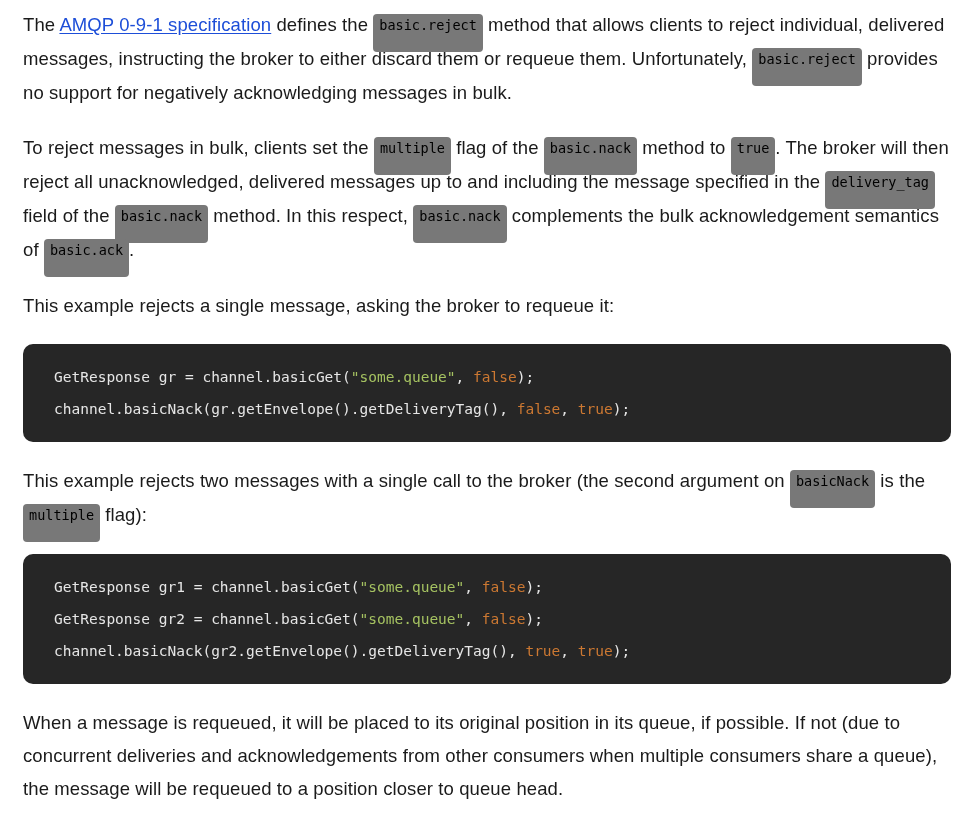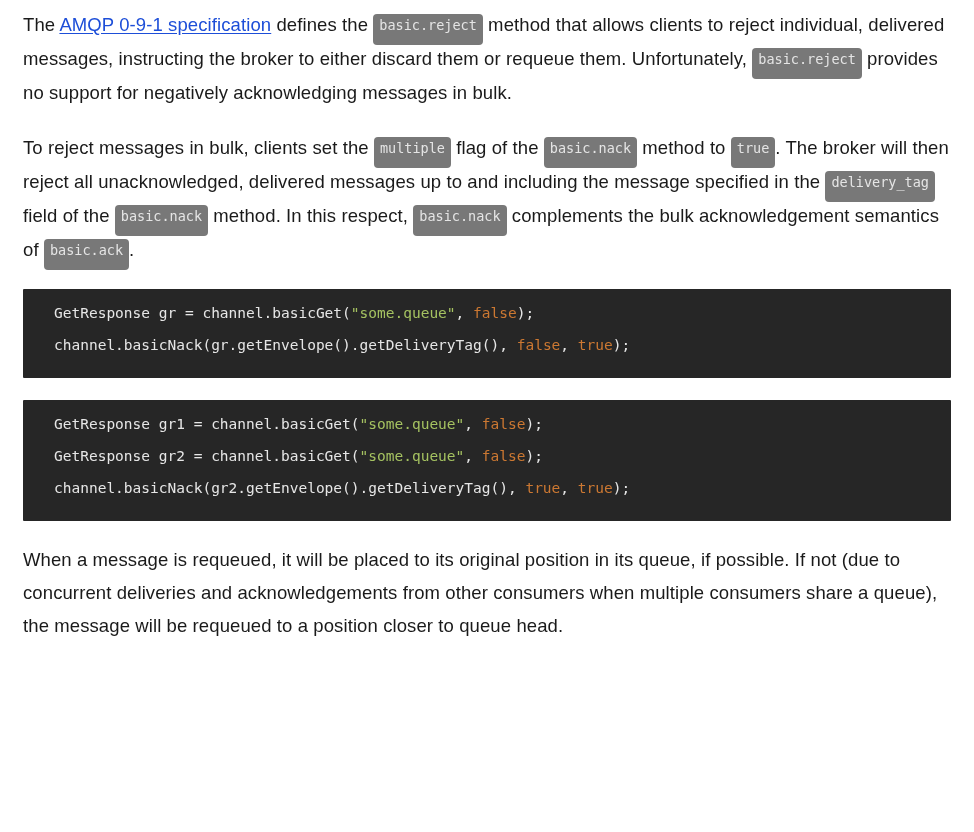--- a/index.html
+++ b/index.html
@@ -30,50 +30,52 @@
   p.para:last-child {
     margin-bottom: 0;
   }
   a.doclink {
     color: #1d4ed8;
     text-decoration: underline;
     text-underline-offset: 2px;
   }
   code.inline {
     background: #787878;
-    color: #e5e5e5;
+    color: #000000;
     font-family: "DejaVu Sans Mono", monospace;
     font-size: 13.5px;
-    padding: 3px 6px 12px 6px;
+    padding: 3px 6px 19px 6px;
     border-radius: 4px;
     white-space: nowrap;
     vertical-align: 1px;
     letter-spacing: 0;
   }
   pre.codeblock {
     background: #262626;
     margin: 0 0 22px 0;
-    padding: 8px 0 17px 0;
-    border-radius: 1px;
+    padding: 17px 0 17px 0;
+    border-radius: 10px;
     overflow: hidden;
   }
   pre.codeblock .cline {
     font-family: "DejaVu Sans Mono", monospace;
     font-size: 14.5px;
     line-height: 32px;
     color: #e6e6e6;
     padding: 0 20px 0 31px;
     white-space: pre;
   }
   .tok-plain { color: #e6e6e6; }
   .tok-string { color: #a5c261; }
   .tok-kw { color: #cc7832; }
 </style>
 </head>
 <body>
 
 <div class="doc">
     <p class="para"><span>The </span><a class="doclink" href="#">AMQP 0-9-1 specification</a><span> defines the </span><code class="inline">basic.reject</code><span> method that allows clients to reject individual, delivered messages, instructing the broker to either discard them or requeue them. Unfortunately, </span><code class="inline">basic.reject</code><span> provides no support for negatively acknowledging messages in bulk.</span></p>
     <p class="para"><span>To reject messages in bulk, clients set the </span><code class="inline">multiple</code><span> flag of the </span><code class="inline">basic.nack</code><span> method to </span><code class="inline">true</code><span>. The broker will then reject all unacknowledged, delivered messages up to and including the message specified in the </span><code class="inline">delivery_tag</code><span> field of the </span><code class="inline">basic.nack</code><span> method. In this respect, </span><code class="inline">basic.nack</code><span> complements the bulk acknowledgement semantics of </span><code class="inline">basic.ack</code><span>.</span></p>
+    <p class="para"><span>This example rejects a single message, asking the broker to requeue it:</span></p>
     <pre class="codeblock"><div class="cline"><span class="tok-plain">GetResponse gr = channel.basicGet(</span><span class="tok-string">"some.queue"</span><span class="tok-plain">, </span><span class="tok-kw">false</span><span class="tok-plain">);</span></div><div class="cline"><span class="tok-plain">channel.basicNack(gr.getEnvelope().getDeliveryTag(), </span><span class="tok-kw">false</span><span class="tok-plain">, </span><span class="tok-kw">true</span><span class="tok-plain">);</span></div></pre>
+    <p class="para"><span>This example rejects two messages with a single call to the broker (the second argument on </span><code class="inline">basicNack</code><span> is the </span><code class="inline">multiple</code><span> flag):</span></p>
     <pre class="codeblock"><div class="cline"><span class="tok-plain">GetResponse gr1 = channel.basicGet(</span><span class="tok-string">"some.queue"</span><span class="tok-plain">, </span><span class="tok-kw">false</span><span class="tok-plain">);</span></div><div class="cline"><span class="tok-plain">GetResponse gr2 = channel.basicGet(</span><span class="tok-string">"some.queue"</span><span class="tok-plain">, </span><span class="tok-kw">false</span><span class="tok-plain">);</span></div><div class="cline"><span class="tok-plain">channel.basicNack(gr2.getEnvelope().getDeliveryTag(), </span><span class="tok-kw">true</span><span class="tok-plain">, </span><span class="tok-kw">true</span><span class="tok-plain">);</span></div></pre>
     <p class="para"><span>When a message is requeued, it will be placed to its original position in its queue, if possible. If not (due to concurrent deliveries and acknowledgements from other consumers when multiple consumers share a queue), the message will be requeued to a position closer to queue head.</span></p>
   </div>
 
 </body></html>

